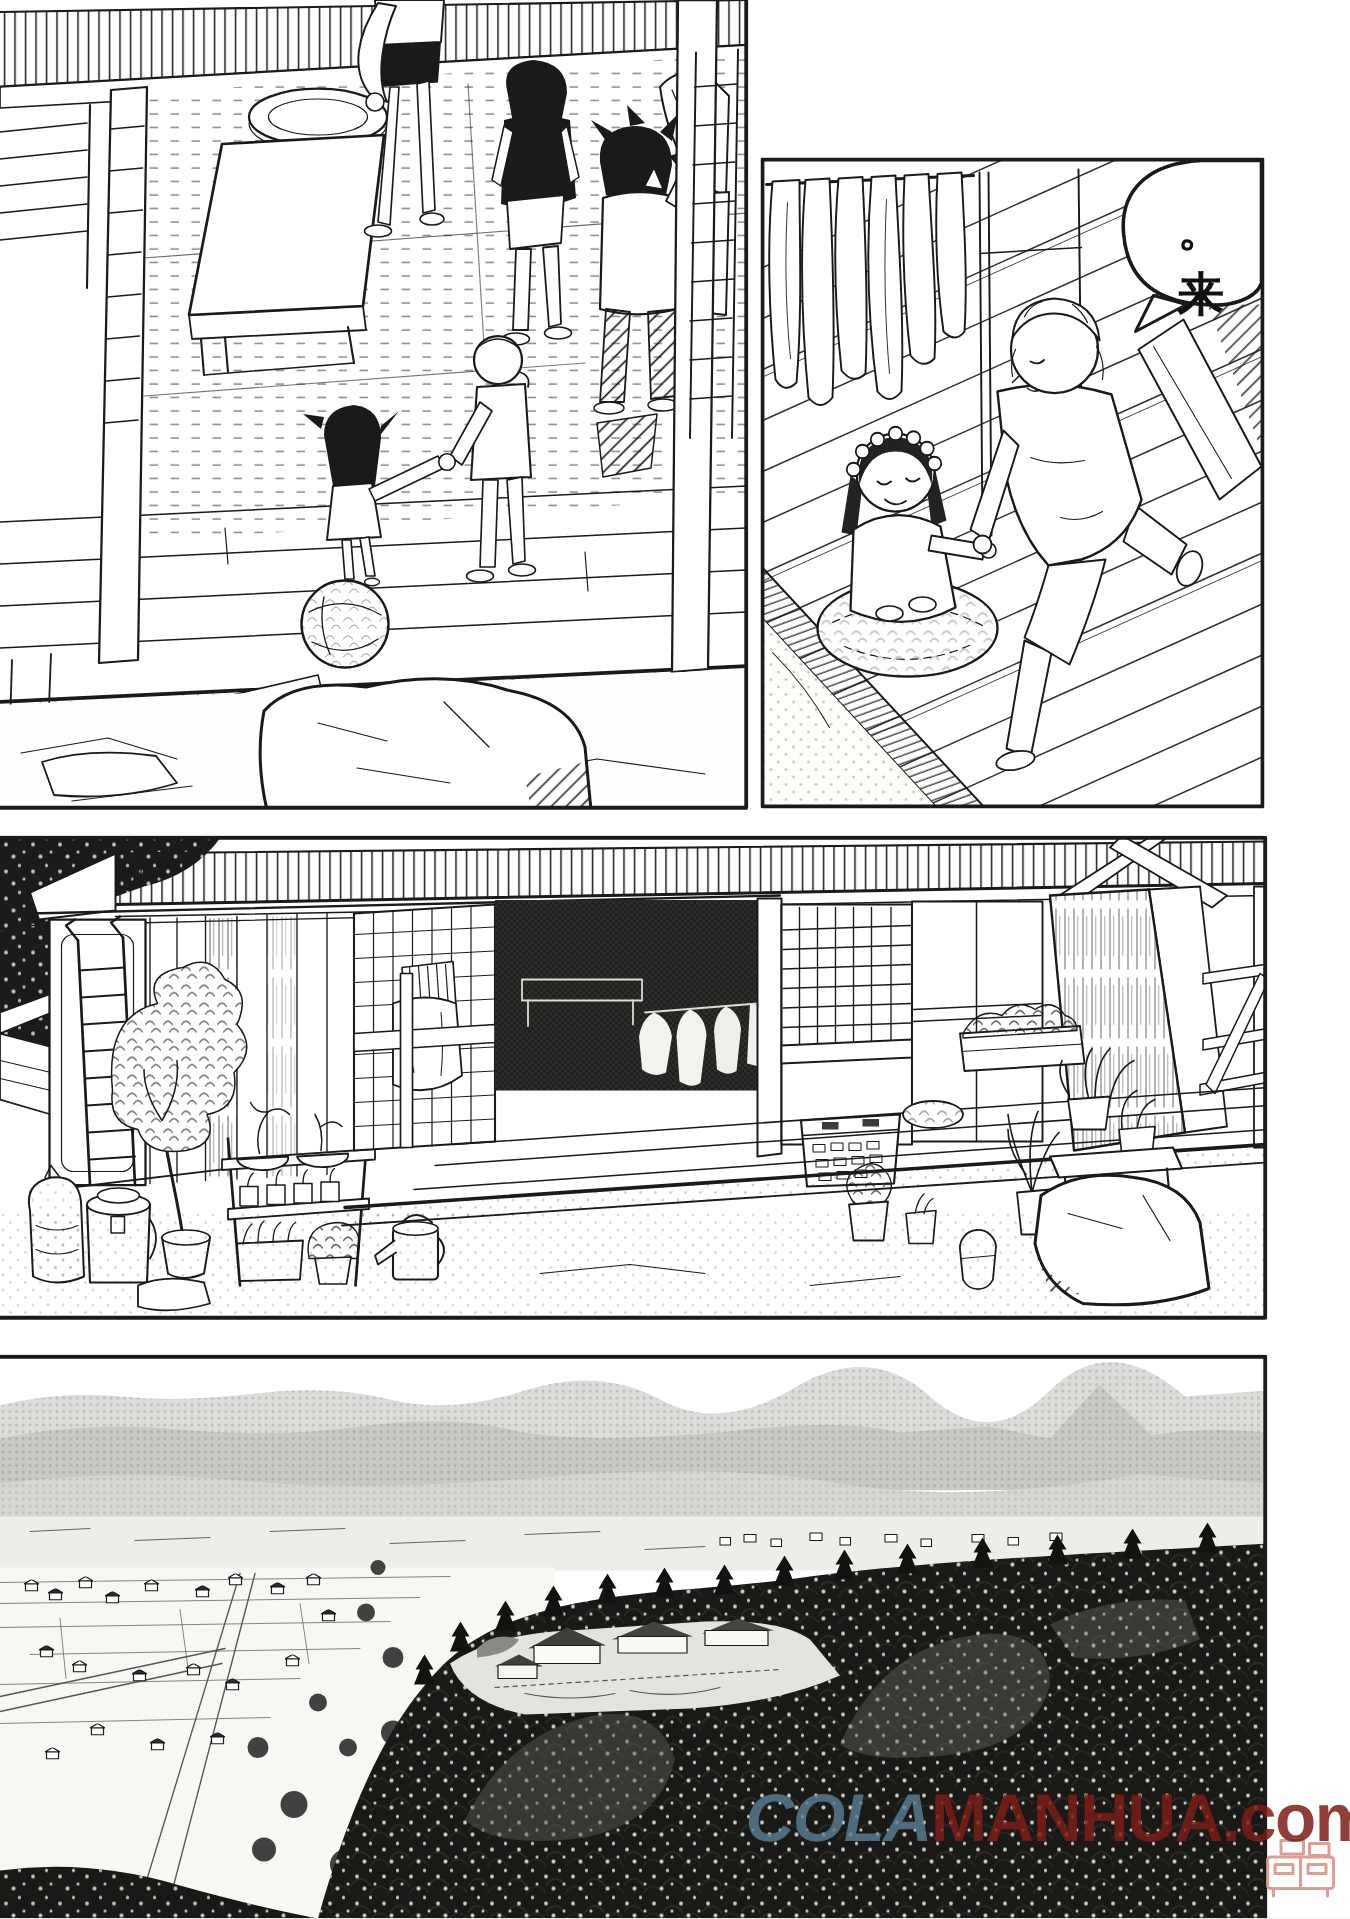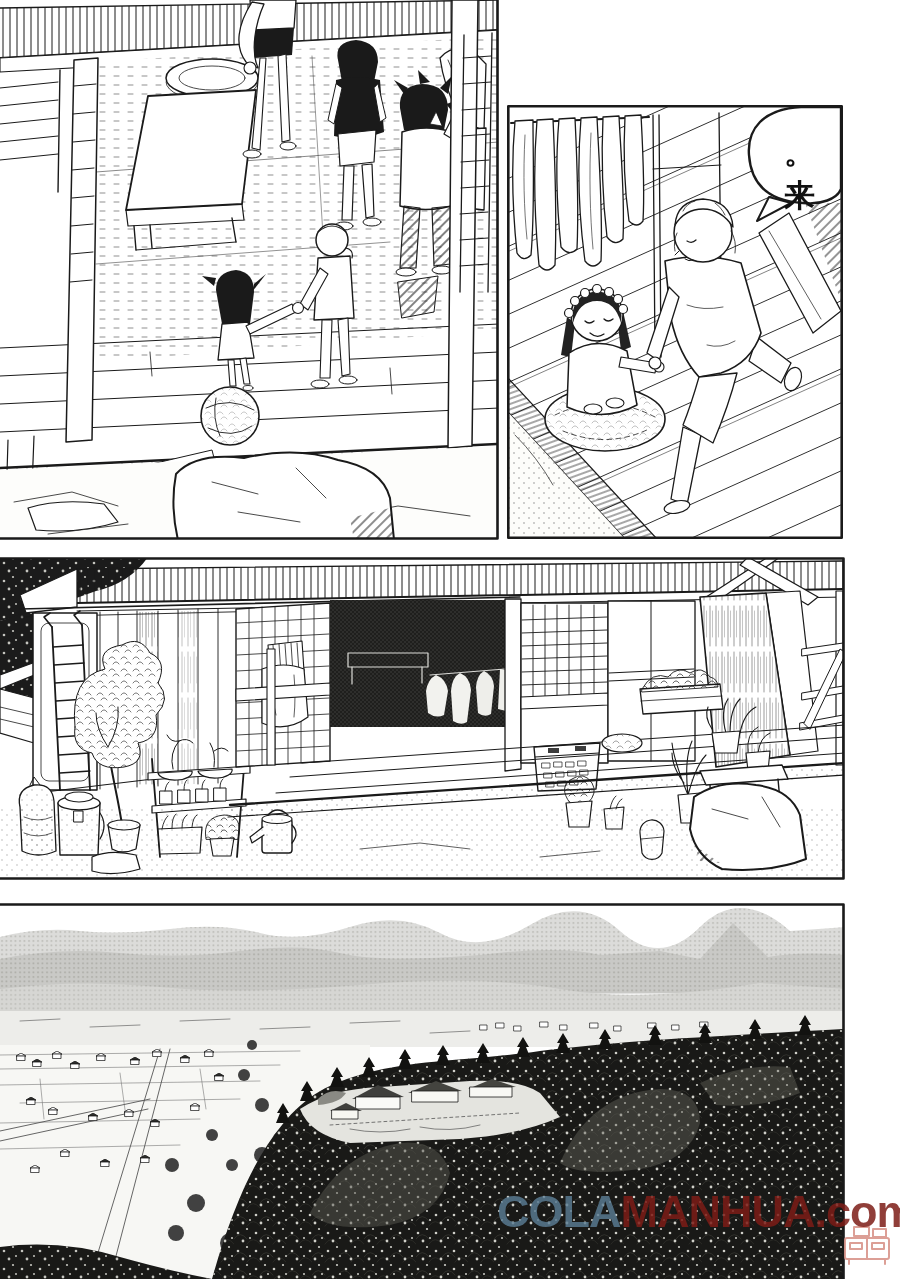--- a/index.html
+++ b/index.html
@@ -7,21 +7,21 @@
         font-family:"Liberation Sans",sans-serif;}
   svg.panel{position:absolute;display:block;}
   svg line,svg path,svg polygon,svg polyline,svg rect,svg ellipse,svg circle{
     stroke-linecap:round;stroke-linejoin:round;}
   .bubble-text{position:absolute;left:779px;top:123px;width:42px;height:96px;
     writing-mode:vertical-rl;text-orientation:upright;font-size:31px;font-weight:bold;
     color:#111;letter-spacing:2px;text-align:center;
     font-family:"DejaVu Sans","Liberation Sans",sans-serif;z-index:6;}
   .wm{position:absolute;white-space:nowrap;z-index:9;line-height:1;}
   .wm1{left:497px;top:1189px;font-size:45px;font-weight:800;letter-spacing:-1px;}
-  .wm1 .cola{color:rgba(90,125,148,0.82);}
+  .wm1 .cola{color:rgba(90,125,148,0.82);font-style:italic;}
   .wm1 .manhua{color:rgba(125,28,22,0.85);}
   .wm2{left:489px;top:1281px;font-size:45px;font-weight:800;
        letter-spacing:1px;color:rgba(160,120,58,0.88);}
   .wm-logo{position:absolute;left:842px;top:1224px;z-index:8;}
 </style>
 </head>
 <body>
 
 <div class="page">
 

